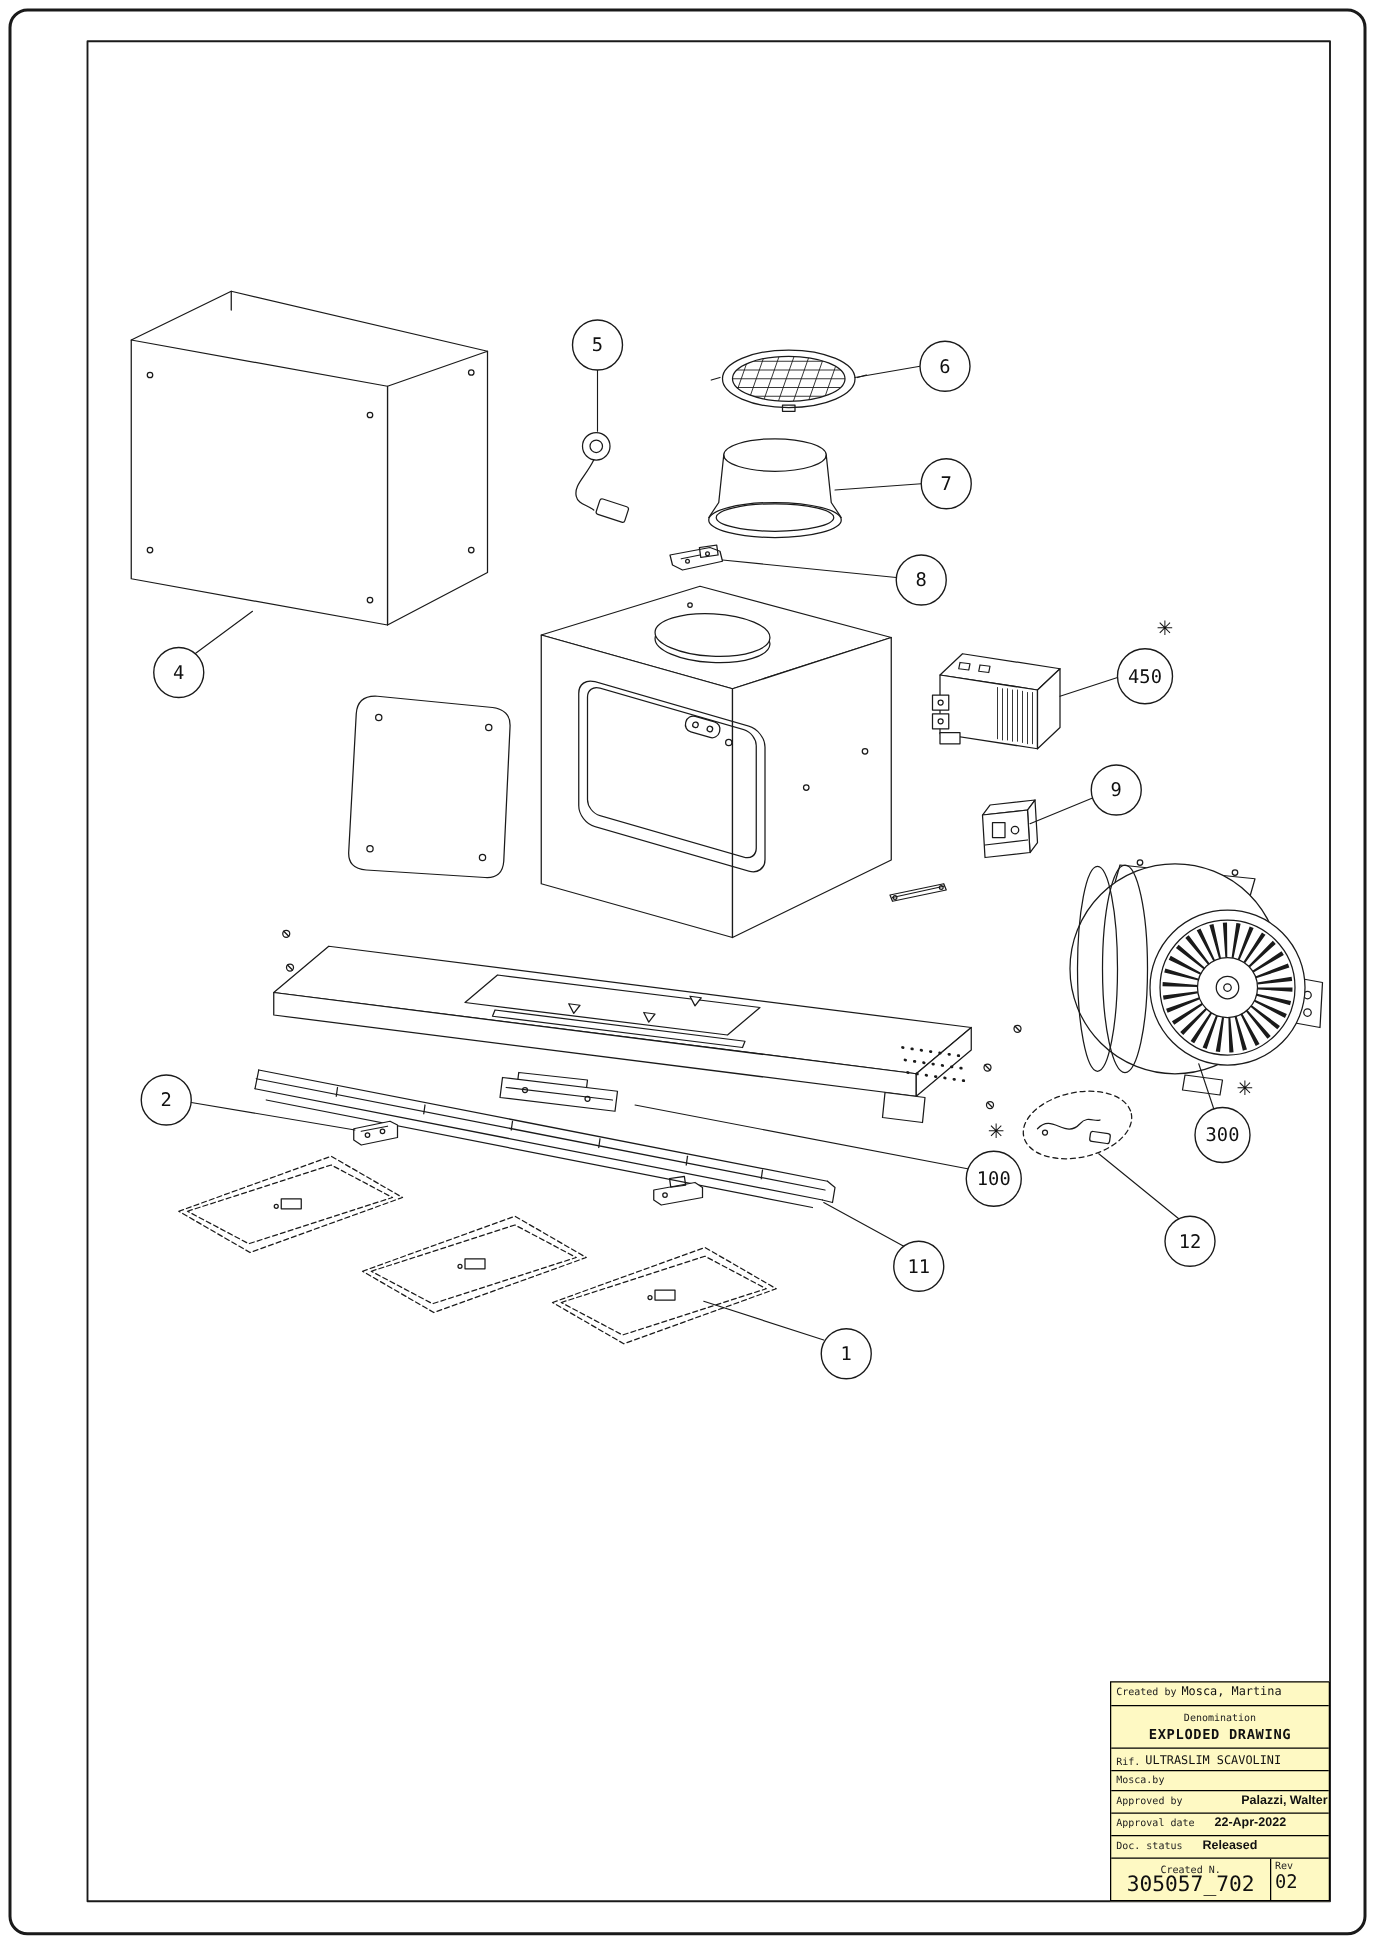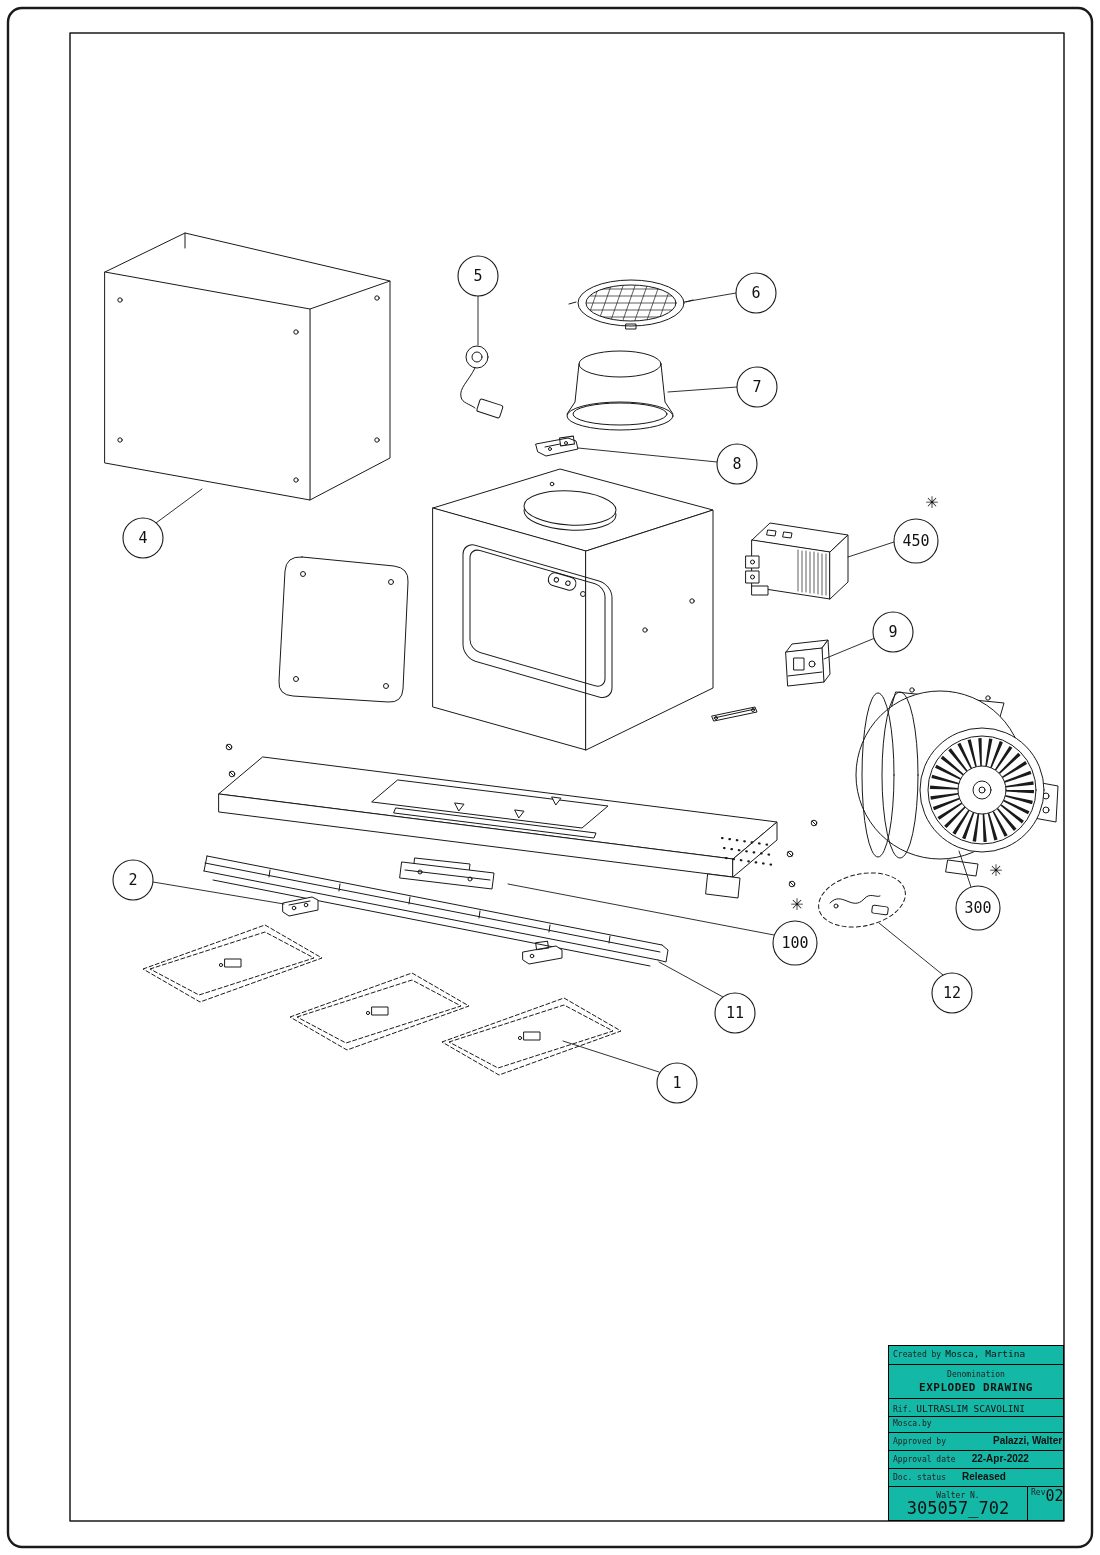--- a/index.html
+++ b/index.html
@@ -4,40 +4,40 @@
 <style>
   html,body{margin:0;padding:0;background:#fff;}
   .page{position:relative;width:1100px;height:1555px;background:#fff;overflow:hidden;
         font-family:"DejaVu Sans Mono",monospace;color:#111;}
   svg{position:absolute;left:0;top:0;}
   svg text{stroke:none;fill:#111;}
   .balloon-label{font-family:"DejaVu Sans Mono",monospace;font-size:15px;text-anchor:middle;}
   .asterisk{font-family:"DejaVu Sans",sans-serif;font-size:16px;text-anchor:middle;}
 
   .title-block{position:absolute;left:888px;top:1345px;width:176px;height:176px;
-    border:1.5px solid #000;background:#14b8a6;box-sizing:border-box;display:flex;flex-direction:column;}
+    border:1.5px solid #000;background:#fef9c3;box-sizing:border-box;display:flex;flex-direction:column;}
   .tb-row{border-top:1px solid #000;display:flex;align-items:baseline;gap:4px;
     padding:2px 4px;box-sizing:border-box;overflow:hidden;}
   .tb-row:first-child{border-top:none;}
   .tb-col{flex-direction:column;align-items:center;justify-content:center;gap:2px;}
   .tb-label{font-size:8px;white-space:nowrap;color:#222;}
   .tb-value{font-size:9.5px;white-space:nowrap;}
   .tb-bold{font-family:"Liberation Sans",sans-serif;font-weight:bold;font-size:10px;white-space:nowrap;padding-left:12px;}
   .tb-denom{font-size:11px;letter-spacing:.5px;white-space:nowrap;font-weight:bold;}
   .tb-r1{height:18px;}
   .tb-r2{height:34px;}
   .tb-r3{height:18px;align-items:flex-end;}
   .tb-r4{height:16px;}
   .tb-r5{height:18px;gap:35px;}
   .tb-r6{height:18px;}
   .tb-r7{height:18px;}
   .tb-r8{flex:1;padding:0;gap:0;align-items:stretch;}
   .tb-dn{flex:1;display:flex;flex-direction:column;align-items:center;justify-content:center;}
   .tb-dn-num{font-size:17px;line-height:1;}
-  .tb-rev{width:36px;border-left:1px solid #000;display:flex;flex-direction:row;
+  .tb-rev{width:47px;border-left:1px solid #000;display:flex;flex-direction:column;
     padding:1px 3px;box-sizing:border-box;}
   .tb-rev-num{font-size:15px;line-height:1.1;}
 </style>
 </head>
 <body>
 
 <div class="page">
 
 <svg width="1100" height="1555" viewBox="0 0 1100 1555" stroke="#1a1a1a" fill="none" stroke-width="1" stroke-linejoin="round" stroke-linecap="round">
 
@@ -385,21 +385,21 @@
     <div class="tb-row tb-r6">
       <span class="tb-label">Approval date</span>
       <span class="tb-bold">22-Apr-2022</span>
     </div>
     <div class="tb-row tb-r7">
       <span class="tb-label">Doc. status</span>
       <span class="tb-bold">Released</span>
     </div>
     <div class="tb-row tb-r8">
       <div class="tb-dn">
-        <span class="tb-label">Walter N.</span>
+        <span class="tb-label">Created N.</span>
         <span class="tb-dn-num">305057_702</span>
       </div>
       <div class="tb-rev">
         <span class="tb-label">Rev</span>
         <span class="tb-rev-num">02</span>
       </div>
     </div>
   </div>
 
 </div>

